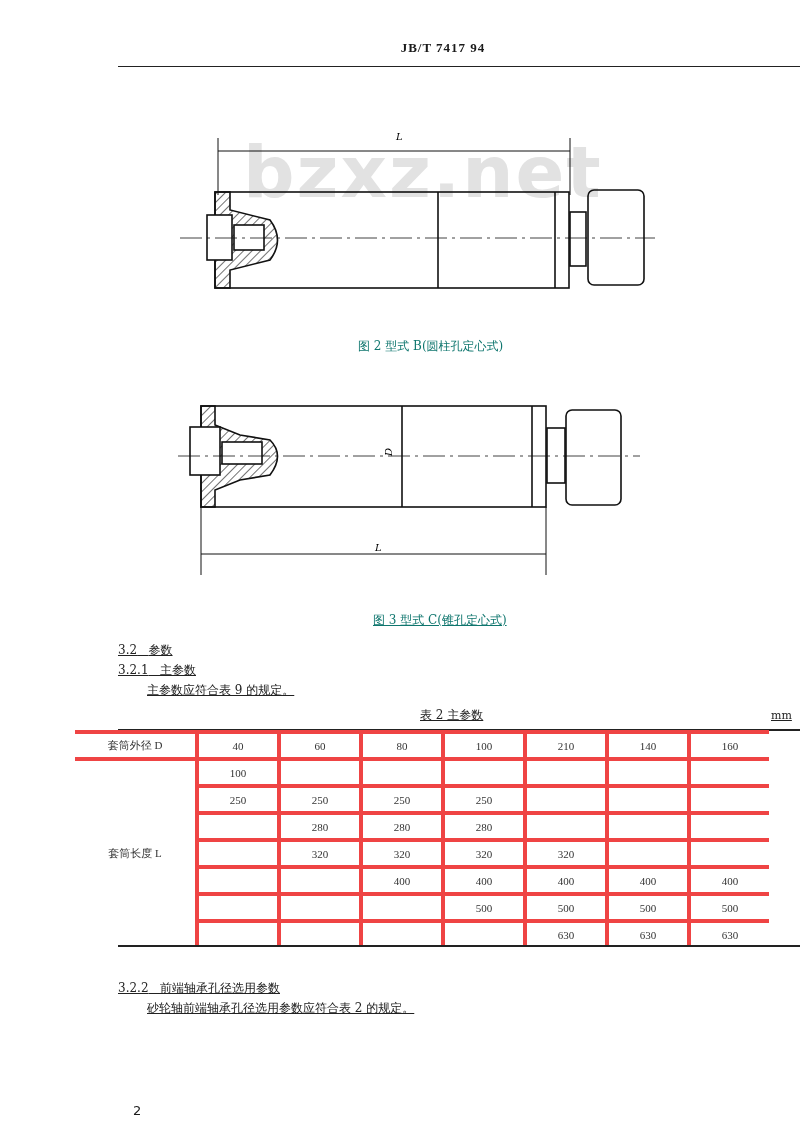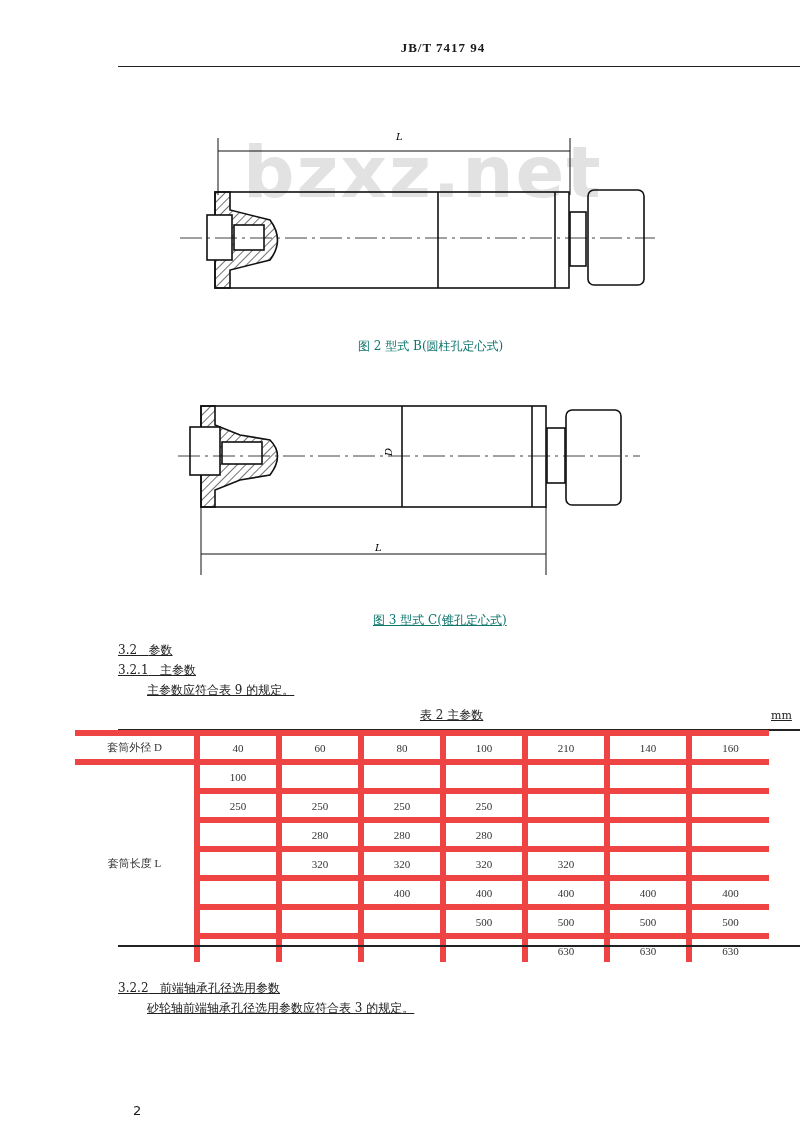--- a/index.html
+++ b/index.html
@@ -9,21 +9,21 @@
   .header-title { left: 0; width: 800px; top: 40px; text-align: center; font-size: 13px; font-weight: bold; letter-spacing: 1px;
                   font-family: "Liberation Serif", serif; }
   .header-rule { left: 75px; top: 66px; width: 695px; height: 0; border-top: 1.5px solid #222; }
   .watermark { left: 200px; top: 130px; font-family: "DejaVu Sans", sans-serif; font-weight: bold; font-size: 72px;
                color: #e2e2e2; letter-spacing: 2px; z-index: 0; }
   svg.fig { position: absolute; z-index: 1; }
   .caption { font-size: 12px; color: #0f766e; }
   .section { font-size: 12px; color: #222; text-decoration: underline; }
   table.params { position: absolute; left: 75px; top: 730px; width: 694px; border-collapse: collapse;
                  font-size: 11px; font-family: "Liberation Serif", serif; color: #333; }
-  table.params td { border: 6px solid #ef4444; height: 23px; text-align: center; padding: 0; }
+  table.params td { border: 4px solid #ef4444; height: 23px; text-align: center; padding: 0; }
   table.params td.hdr { text-align: center; }
   .tbl-top { left: 75px; top: 729px; width: 694px; border-top: 2px solid #222; }
   .tbl-bot { left: 75px; top: 945px; width: 694px; border-top: 2px solid #222; }
   .page-num { left: 90px; top: 1103px; font-size: 13px; font-family: "DejaVu Sans", sans-serif; }
 </style>
 </head>
 <body>
 
 <div class="abs header-title">JB/T 7417  94</div>
 <div class="abs header-rule"></div>
@@ -187,15 +187,15 @@
     <td style="border-right:none;border-bottom:none;">630</td>
   </tr>
 </tbody>
   </table>
 <div class="abs tbl-bot"></div>
 
 <div class="abs section" style="left:75px;top:980px;text-align:right;">
   <span>3.2.2</span>&nbsp;&nbsp;
   <span>前端轴承孔径选用参数</span>
 </div>
-<div class="abs section" style="left:104px;top:1000px;">砂轮轴前端轴承孔径选用参数应符合表 3 的规定。</div>
+<div class="abs section" style="left:104px;top:1000px;">砂轮轴前端轴承孔径选用参数应符合表 2 的规定。</div>
 
 <div class="abs page-num">2</div>
 
 </body></html>

